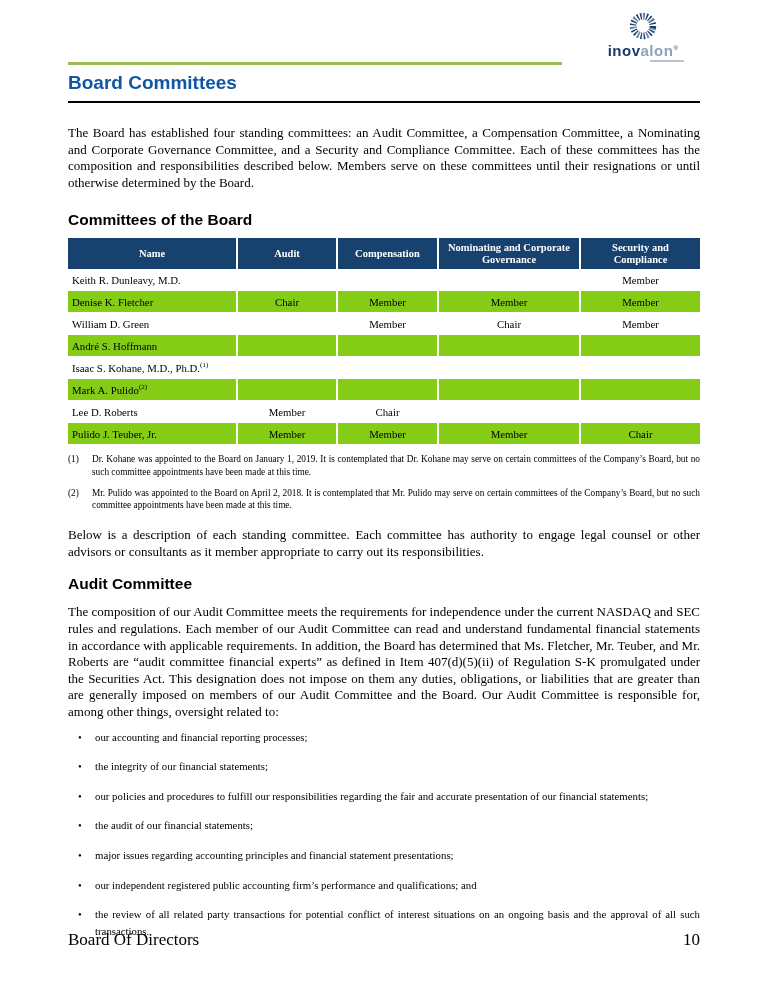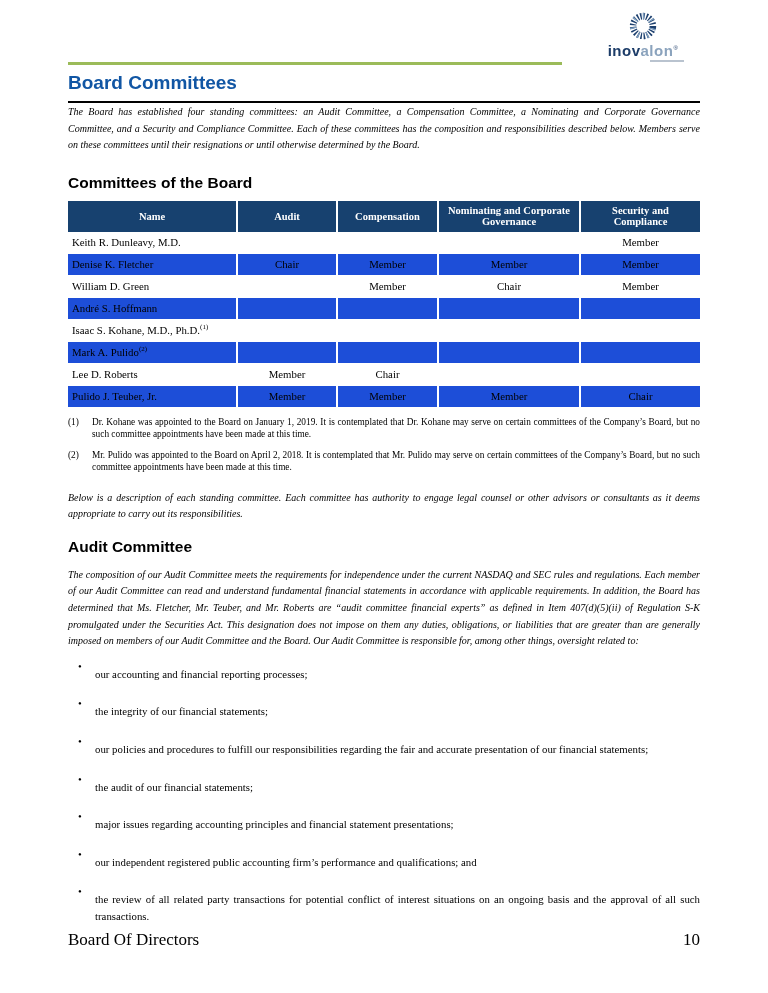--- a/index.html
+++ b/index.html
@@ -15,50 +15,50 @@
   .logo-word .w2{font-weight:700;color:#8ba3bd;}
   .logo-word sup{font-size:6px;color:#1c3c68;}
   .logo-tagline{width:34px;height:2px;background:#b9c3cf;margin:2px 4px 0 auto;}
   .content{position:absolute;left:68px;top:72px;width:632px;}
   h1.page-title{
     font-family:"Liberation Sans",sans-serif;font-weight:700;font-size:19px;
     color:#1156a4;margin:0;line-height:22px;
   }
   .title-rule{height:2px;background:#000;margin-top:7px;}
   p.body{
-    font-size:10px;line-height:16.6px;text-align:justify;margin:1px 0 0 0;font-style:italic;
+    font-size:13px;line-height:16.6px;text-align:justify;margin:22px 0 0 0;
   }
   h2.section{
     font-family:"Liberation Sans",sans-serif;font-weight:700;font-size:15.5px;
     color:#000;margin:20px 0 0 0;line-height:18px;
   }
   table.committees{width:632px;border-collapse:collapse;margin-top:9px;table-layout:fixed;}
   table.committees th{
     background:#17416f;color:#fff;font-weight:700;font-size:10.5px;line-height:11.5px;
     height:27px;vertical-align:middle;text-align:center;padding:2px 4px;
     border-right:2px solid #fff;font-family:"Liberation Serif",serif;
   }
   table.committees th:last-child{border-right:none;}
   table.committees td{
     font-size:10.8px;height:21px;padding:0 4px;text-align:center;
     border-right:2px solid #fff;border-bottom:1px solid #fff;vertical-align:middle;
     overflow:hidden;white-space:nowrap;
   }
   table.committees td:last-child{border-right:none;}
   table.committees td.name{text-align:left;}
-  table.committees tr.shaded td{background:#1d4ed8;}
+  table.committees tr.shaded td{background:#84cc16;}
   table.committees sup{font-size:7px;line-height:0;}
   .footnote{display:flex;margin-top:9px;font-size:9.3px;line-height:12.2px;}
   .footnote .fn-marker{width:24px;flex:0 0 24px;}
   .footnote .fn-text{flex:1;text-align:justify;}
   .footnotes{margin-top:-1px;}
   ul.bullets{list-style:none;margin:8px 0 0 0;padding:0;}
   ul.bullets li{display:flex;margin-bottom:13px;font-size:10.8px;line-height:16.6px;}
   ul.bullets .bullet-glyph{flex:0 0 27px;padding-left:10px;box-sizing:border-box;}
-  ul.bullets .bullet-text{flex:1;text-align:justify;margin-top:8px;}
+  ul.bullets .bullet-text{flex:1;text-align:justify;}
   .footer{
     position:absolute;left:68px;top:930px;width:632px;display:flex;
     justify-content:space-between;font-size:17px;
   }
 </style>
 </head>
 <body>
 
 <div class="green-rule"></div>
 
@@ -161,21 +161,21 @@
     <div class="footnote">
       <span class="fn-marker">(1)</span>
       <span class="fn-text">Dr. Kohane was appointed to the Board on January 1, 2019.  It is contemplated that Dr. Kohane may serve on certain committees of the Company’s Board, but no such committee appointments have been made at this time.</span>
     </div>
     <div class="footnote">
       <span class="fn-marker">(2)</span>
       <span class="fn-text">Mr. Pulido was appointed to the Board on April 2, 2018.  It is contemplated that Mr. Pulido may serve on certain committees of the Company’s Board, but no such committee appointments have been made at this time.</span>
     </div>
   </div>
 
-  <p class="body" style="margin-top:16px">Below is a description of each standing committee.  Each committee has authority to engage legal counsel or other advisors or consultants as it deems appropriate to carry out its responsibilities.</p>
+  <p class="body" style="margin-top:16px">Below is a description of each standing committee.  Each committee has authority to engage legal counsel or other advisors or consultants as it member appropriate to carry out its responsibilities.</p>
 
   <h2 class="section" style="margin-top:15px">Audit Committee</h2>
 
   <p class="body" style="margin-top:11px">The composition of our Audit Committee meets the requirements for independence under the current NASDAQ and SEC rules and regulations. Each member of our Audit Committee can read and understand fundamental financial statements in accordance with applicable requirements.  In addition, the Board has determined that Ms. Fletcher, Mr. Teuber, and Mr. Roberts are “audit committee financial experts” as defined in Item 407(d)(5)(ii) of Regulation S‑K promulgated under the Securities Act.  This designation does not impose on them any duties, obligations, or liabilities that are greater than are generally imposed on members of our Audit Committee and the Board.  Our Audit Committee is responsible for, among other things, oversight related to:</p>
 
   <ul class="bullets">
     <li>
         <span class="bullet-glyph">•</span>
         <span class="bullet-text">our accounting and financial reporting processes;</span>
       </li>

